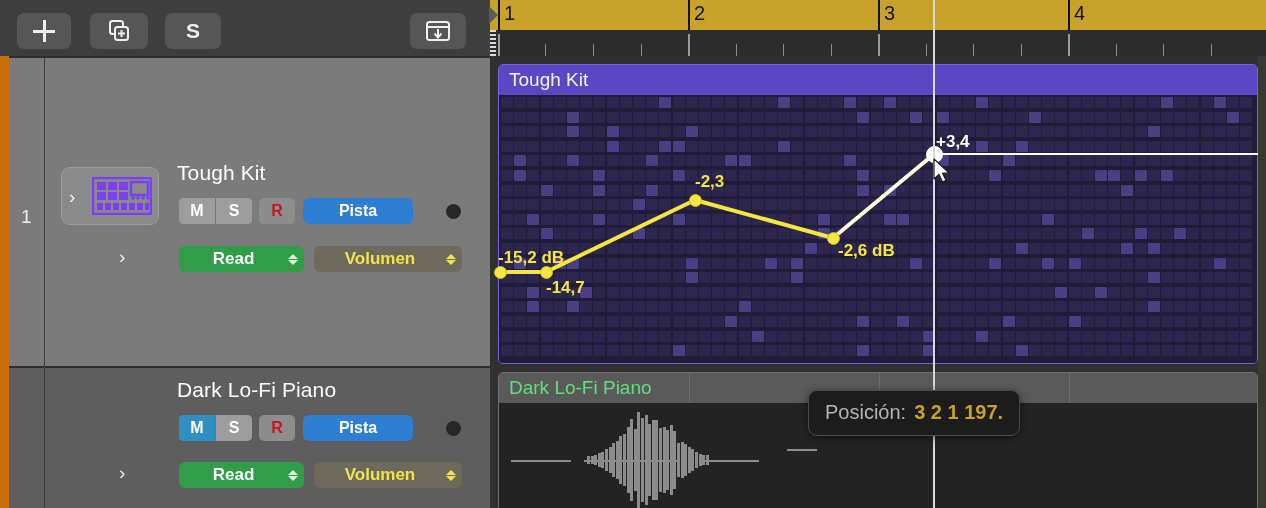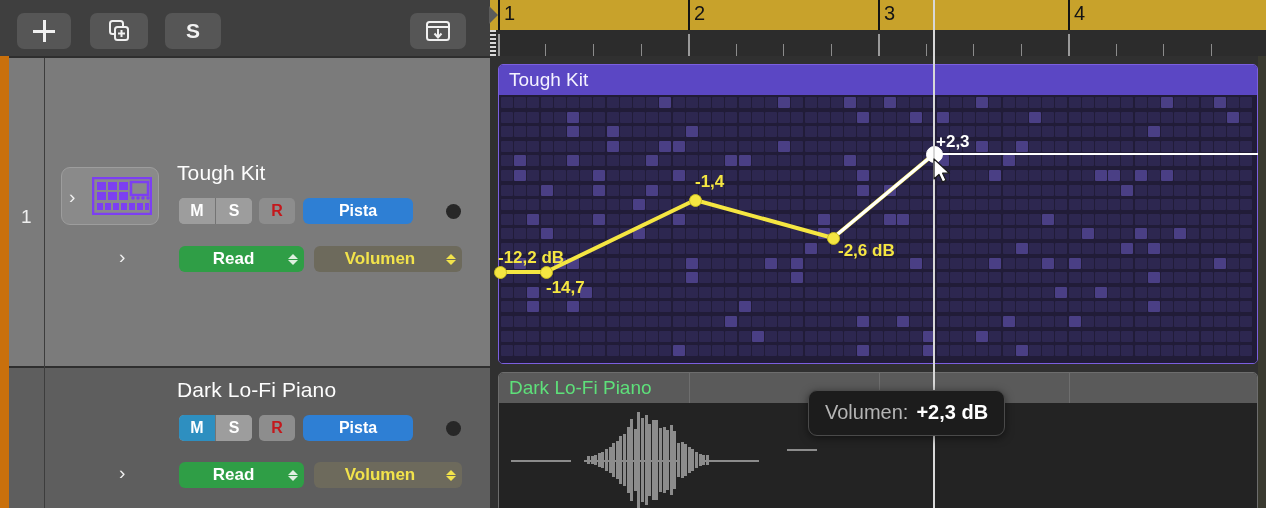--- a/index.html
+++ b/index.html
@@ -1358,35 +1358,35 @@
       <polyline points="343,182 444,98" fill="none" stroke="#ffffff" stroke-width="3"></polyline>
       <polyline points="444,98 776,98" fill="none" stroke="#ffffff" stroke-width="2"></polyline>
     </svg>
 
     <div class="apt" style="left:4px;top:210px;"></div>
     <div class="apt" style="left:50px;top:210px;"></div>
     <div class="apt" style="left:199px;top:138px;"></div>
     <div class="apt" style="left:337px;top:176px;"></div>
     <div class="apt white" style="left:436px;top:90px;"></div>
 
-    <div class="alabel" style="left:8px;top:192px;">-12,2 dB</div>
+    <div class="alabel" style="left:8px;top:192px;">-15,2 dB</div>
     <div class="alabel" style="left:56px;top:222px;">-14,7</div>
-    <div class="alabel" style="left:205px;top:116px;">-1,4</div>
+    <div class="alabel" style="left:205px;top:116px;">-2,3</div>
     <div class="alabel" style="left:348px;top:185px;">-2,6 dB</div>
-    <div class="alabel white" style="left:446px;top:76px;">+2,3</div>
+    <div class="alabel white" style="left:446px;top:76px;">+3,4</div>
   </div>
 
   <div class="rt-edge"></div>
 
   <div class="playhead" style="left:933px;"></div>
 
   <div class="tooltip" style="left:808px;top:390px;">
     <div class="tt-row">
-      <span class="tt-key">Volumen:</span>
-      <span class="tt-val white">+2,3 dB</span>
+      <span class="tt-key">Posición:</span>
+      <span class="tt-val gold">3 2 1 197.</span>
     </div>
   </div>
 
   <svg class="cursor" style="left:933px;top:158px;" viewBox="0 0 20 26">
     <path d="M1 1 L1 21 L6 16.5 L9.5 24 L13 22.3 L9.6 15.2 L16.5 15.2 Z" fill="#ffffff" stroke="#1a1a1a" stroke-width="1.2" stroke-linejoin="round"></path>
   </svg>
 
 </div>
 
 </body></html>

